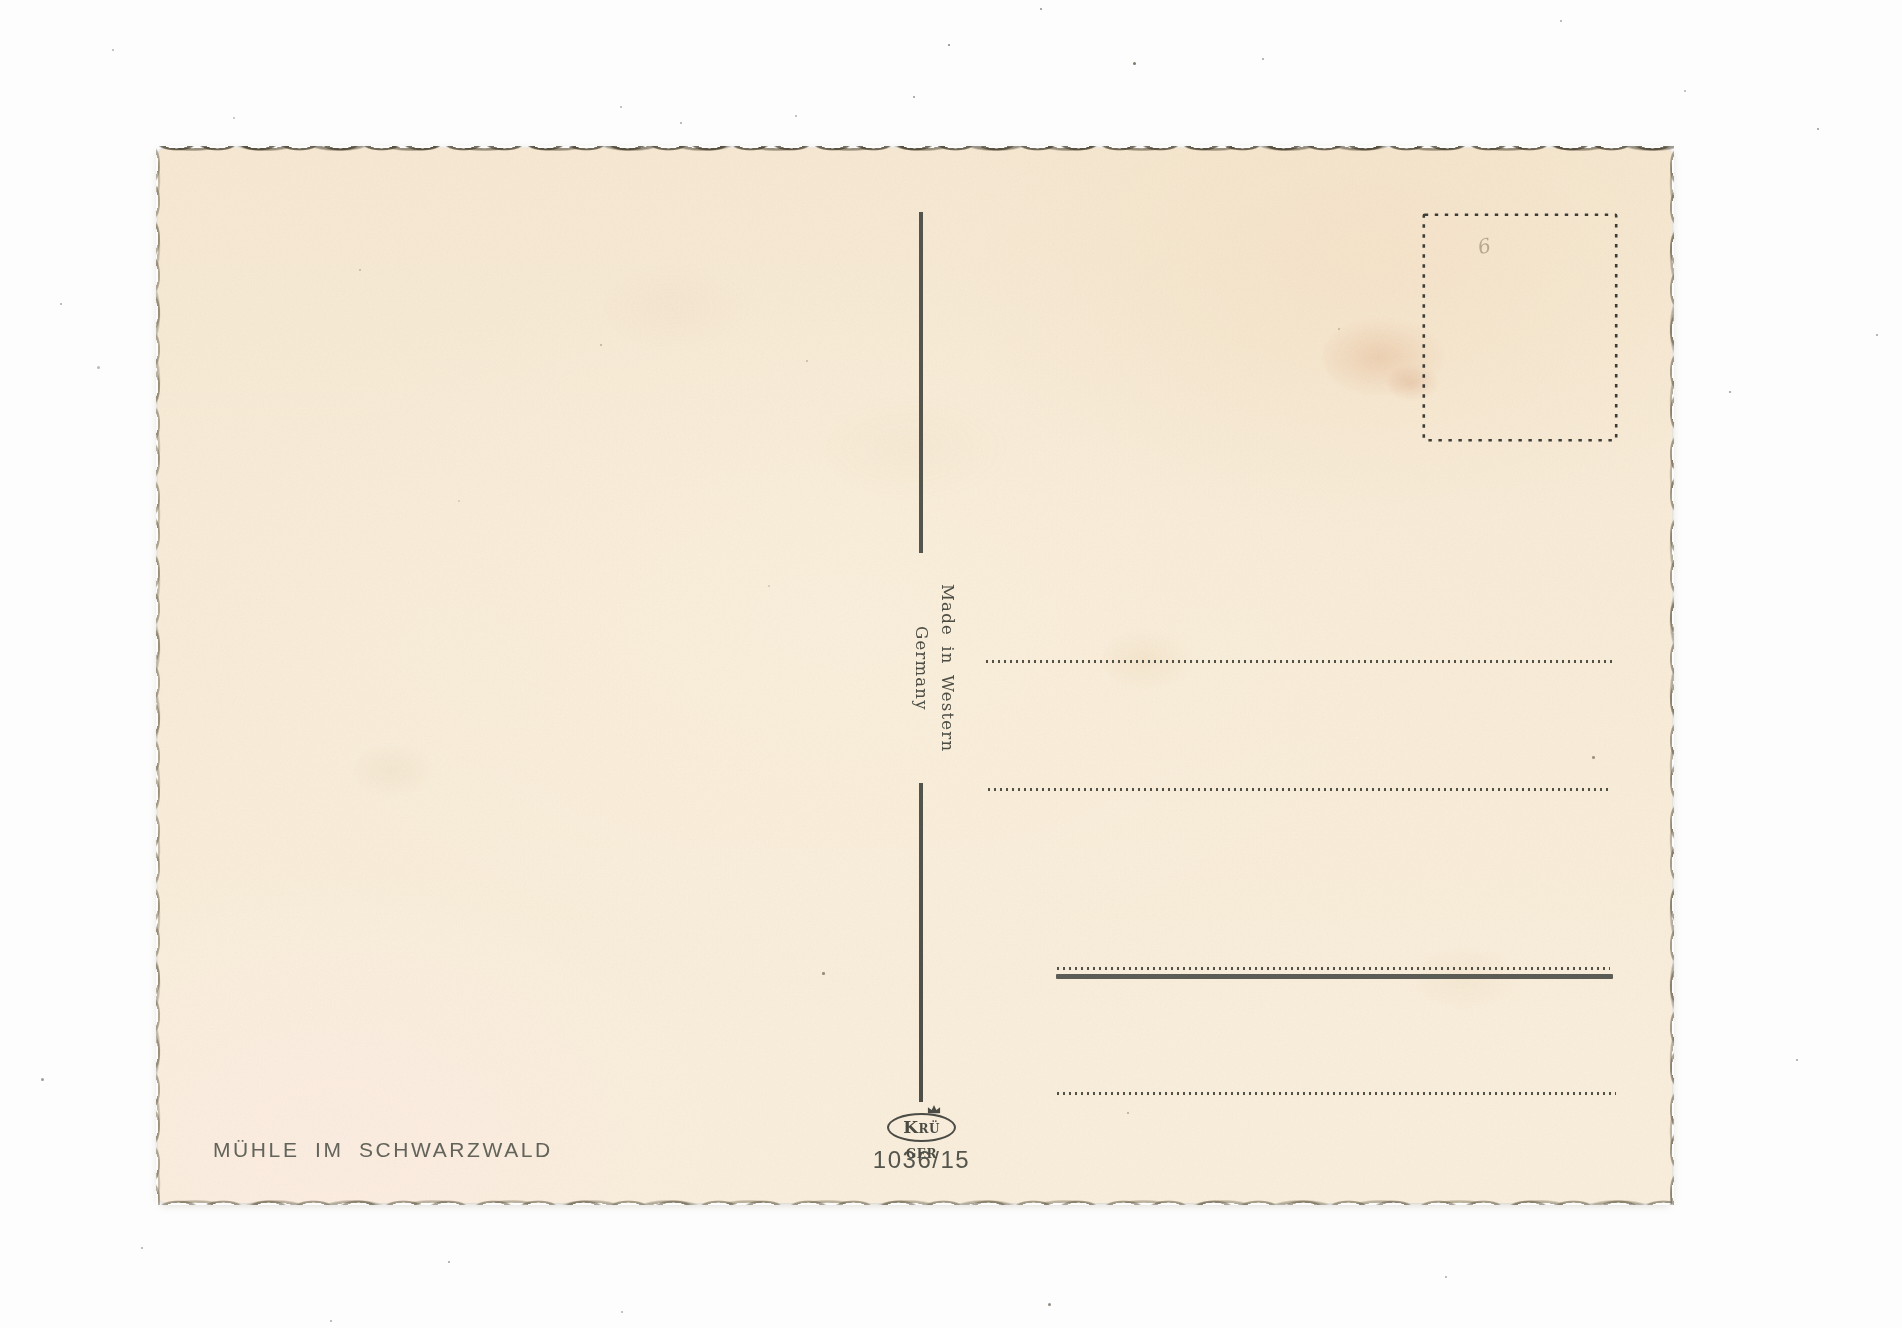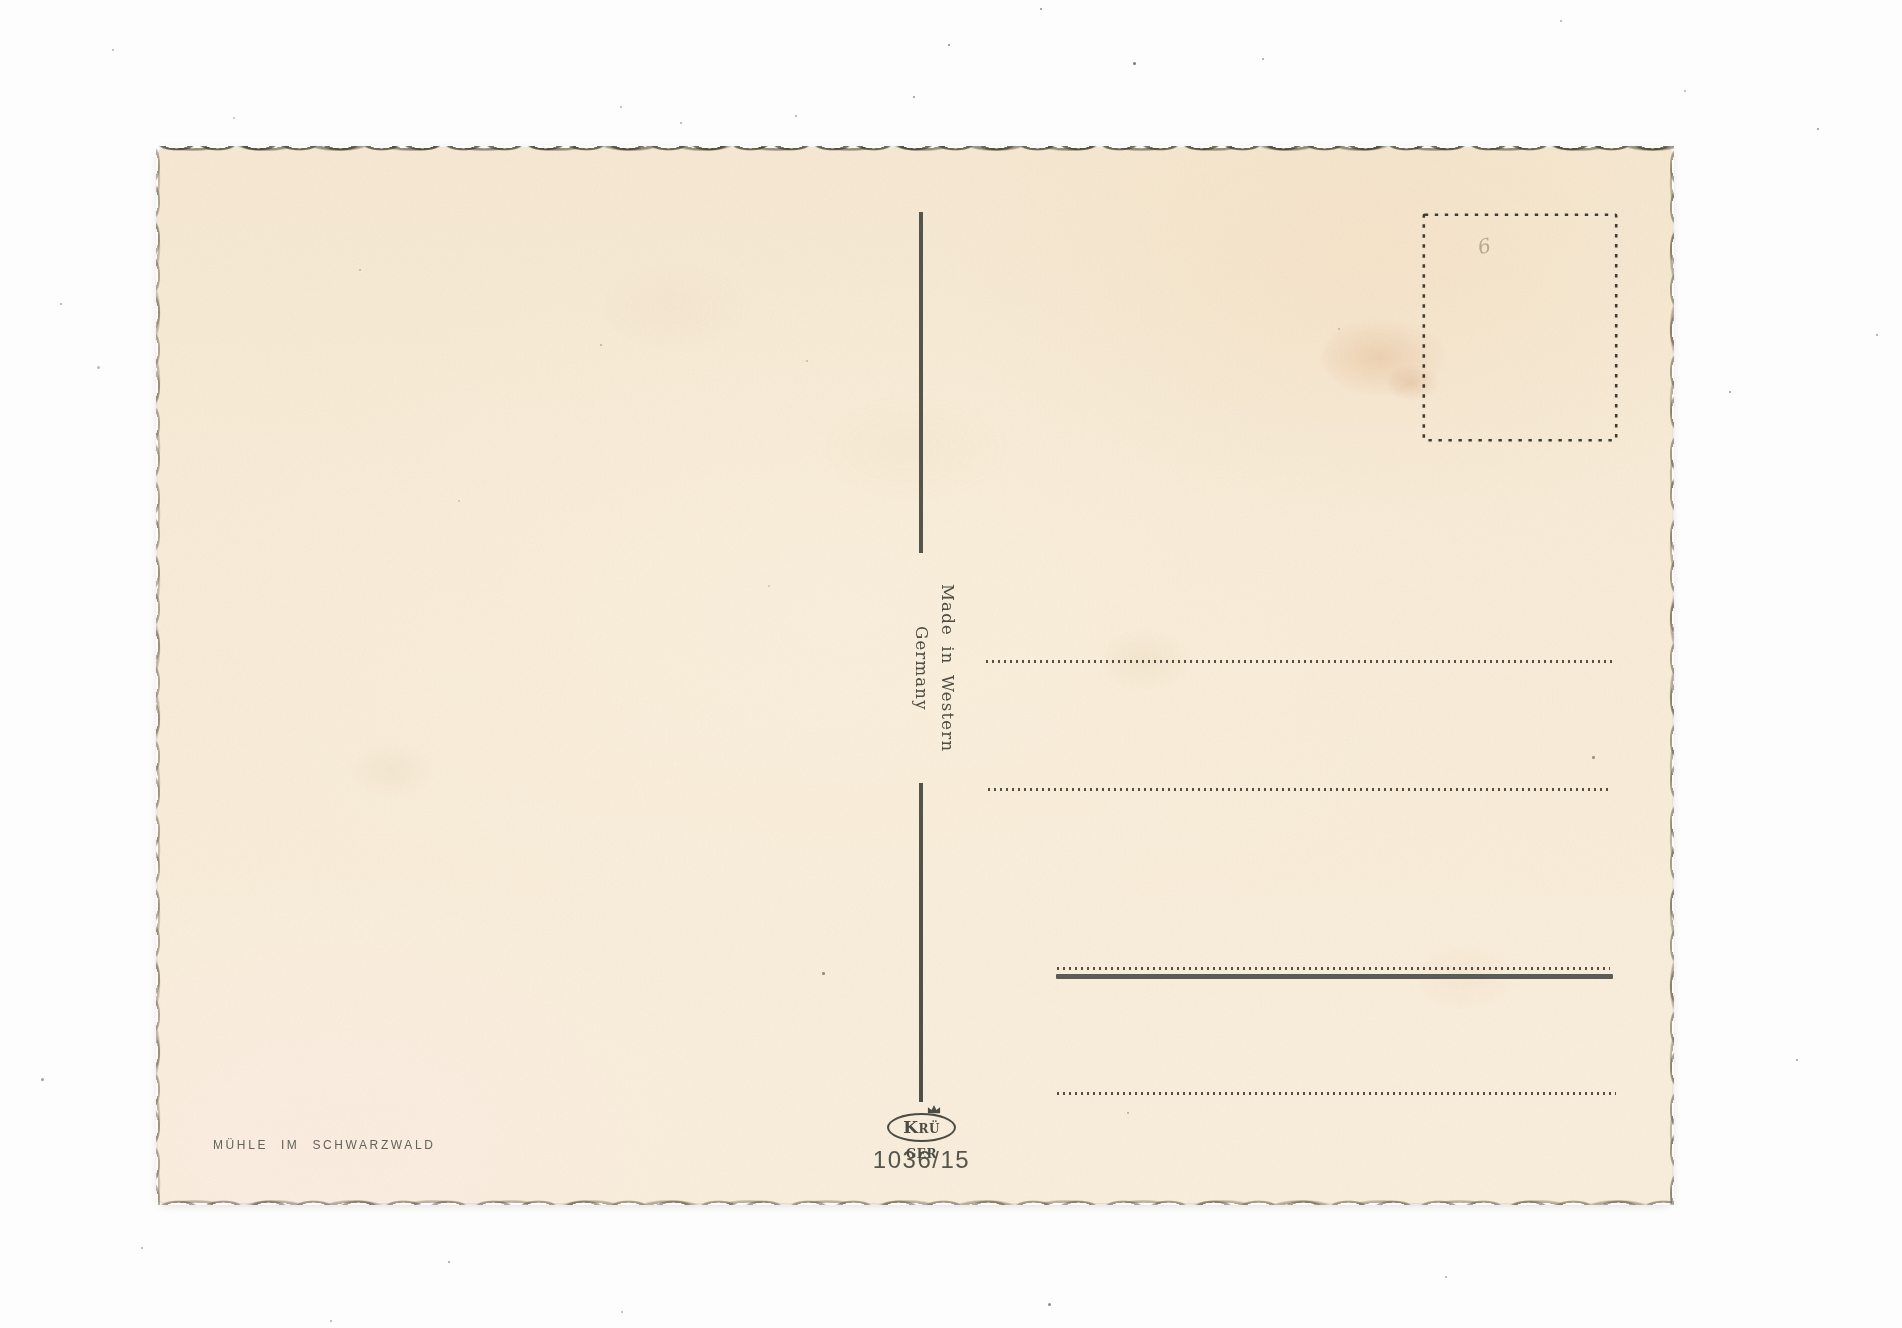--- a/index.html
+++ b/index.html
@@ -56,21 +56,21 @@
           font-style:italic;font-size:20px;color:rgba(135,120,98,.55);transform:rotate(-12deg);}
 
   .dotline{position:absolute;height:3px;z-index:2;opacity:.92;
            background-image:repeating-linear-gradient(90deg,#43443c 0 2.4px,rgba(0,0,0,0) 2.4px 6px);}
   .l1{left:828px;top:512px;width:626px;}
   .l2{left:830px;top:640px;width:624px;}
   .l3{left:899px;top:819px;width:553px;}
   .l4{left:899px;top:944px;width:559px;}
   .solidline{position:absolute;left:898px;top:826px;width:557px;height:5px;background:#5c5d56;z-index:2;border-radius:1px;}
 
-  .caption{position:absolute;left:55px;top:990px;z-index:2;font-size:12px;color:#63645a;
+  .caption{position:absolute;left:55px;top:990px;z-index:2;font-size:21px;color:#63645a;
            letter-spacing:2.6px;word-spacing:7px;}
 
   .logo{position:absolute;left:696px;top:953px;width:135px;text-align:center;z-index:2;color:#4a4b43;}
   .oval{position:relative;margin:12px auto 0;width:65px;height:25px;border:2px solid #4b4c45;
         border-radius:50%;text-align:center;line-height:24px;overflow:visible;}
   .oval span{font-family:"DejaVu Serif",serif;font-weight:700;font-size:12px;letter-spacing:.5px;}
   .oval .lk{font-size:17px;}
   .uwrap{position:relative;display:inline-block;}
   .crown{position:absolute;left:50%;top:-13px;transform:translateX(-50%);width:15px;height:10px;fill:#4b4c45;}
   .num{margin-top:4px;font-size:24px;letter-spacing:1.5px;color:#54554d;font-family:"Liberation Sans",sans-serif;}

